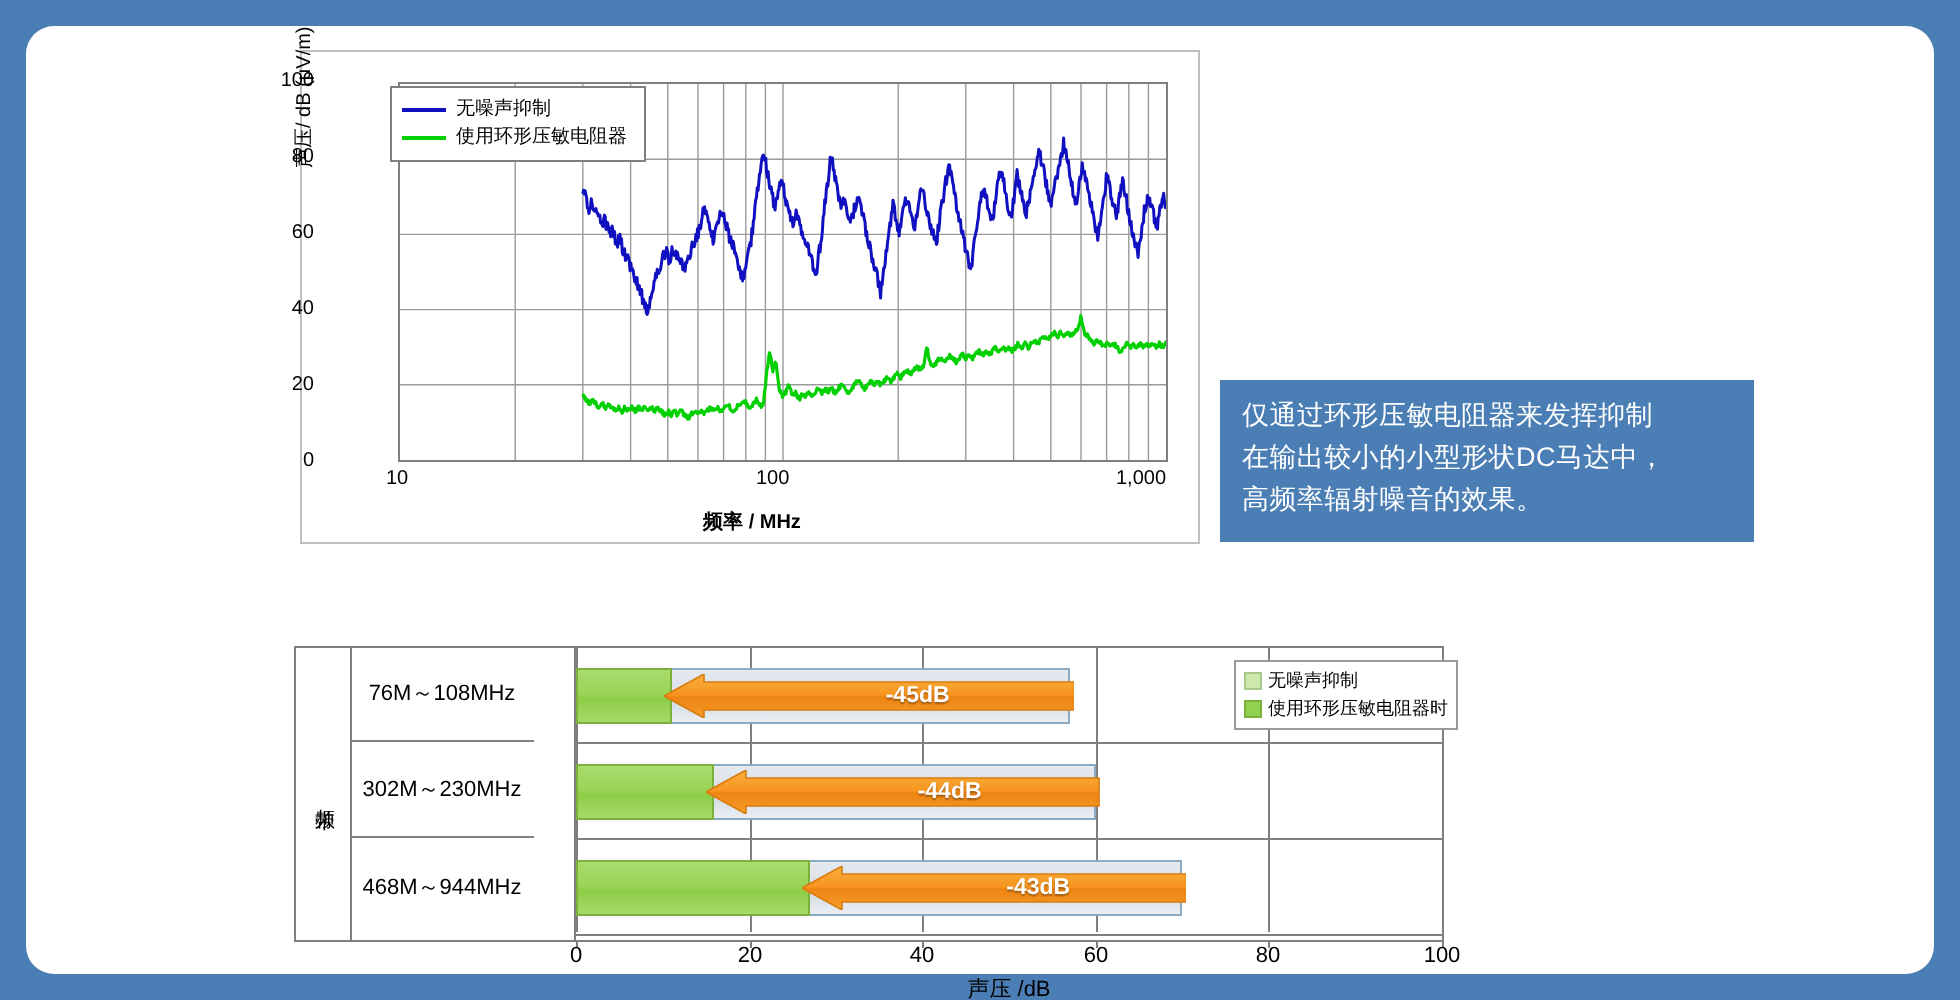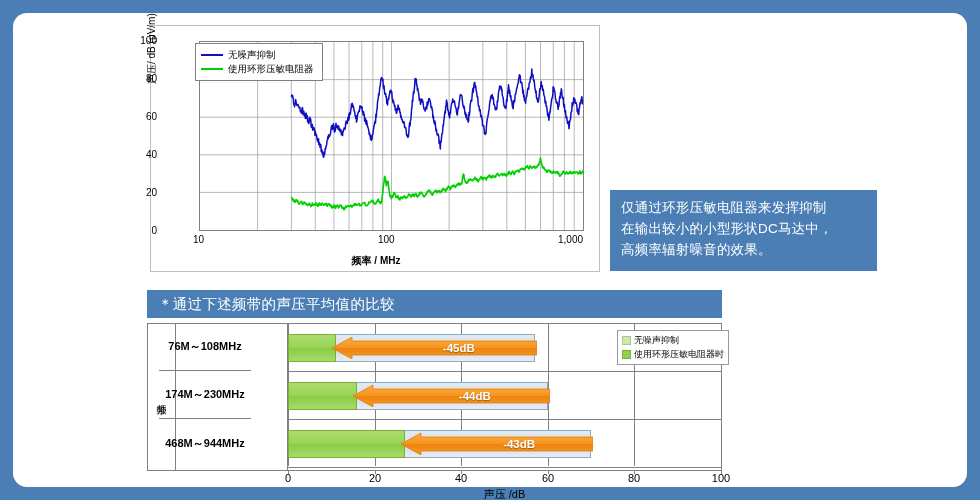--- a/index.html
+++ b/index.html
@@ -84,21 +84,21 @@
     border:1px solid #808080;box-sizing:border-box;background:#FFFFFF;
   }
   .axis-title-v{
     position:absolute;left:134px;top:310px;width:28px;height:148px;
     display:flex;align-items:center;justify-content:center;
     font-size:10px;color:#000;
   }
   .axis-title-v span{
     writing-mode:vertical-rl;text-orientation:upright;letter-spacing:1px;
   }
-  .rowlabels{position:absolute;left:146px;top:310px;width:92px;height:148px;font-weight:bold;}
+  .rowlabels{position:absolute;left:162px;top:310px;width:92px;height:148px;}
   .rowlabel{
     height:48px;display:flex;align-items:center;justify-content:center;
     font-size:11px;color:#000;border-bottom:1px solid #808080;
     box-sizing:border-box;
   }
   .rowlabel:last-child{border-bottom:none;}
   .vdiv{position:absolute;left:162px;top:310px;width:1px;height:148px;background:#808080;}
   .vdiv2{position:absolute;left:274px;top:310px;width:1px;height:148px;background:#808080;}
 
   .plotarea{
@@ -213,33 +213,32 @@
 
       <div class="xlabel">频率 / MHz</div>
     </div>
 
     <div class="callout">
       <div>仅通过环形压敏电阻器来发挥抑制</div>
       <div>在输出较小的小型形状DC马达中，</div>
       <div>高频率辐射噪音的效果。</div>
     </div>
 
-    <div class="sec-header">＊通过下述频带的声压平均值的比较</div>
 
     <div class="barpanel"></div>
 
     <div class="axis-title-v">
       <span>频带</span>
     </div>
     <div class="vdiv"></div>
     <div class="vdiv2"></div>
 
     <div class="rowlabels">
       <div class="rowlabel">76M～108MHz</div>
-      <div class="rowlabel">174M～230MHz</div>
+      <div class="rowlabel">302M～230MHz</div>
       <div class="rowlabel">468M～944MHz</div>
     </div>
 
     <div class="plotarea" id="bar-plot">
         <div class="grid-v" style="left: 0px;"></div>
         <div class="grid-v" style="left: 87px;"></div>
         <div class="grid-v" style="left: 173px;"></div>
         <div class="grid-v" style="left: 260px;"></div>
         <div class="grid-v" style="left: 346px;"></div>
         <div class="rowsep" style="top: 47px;"></div>

